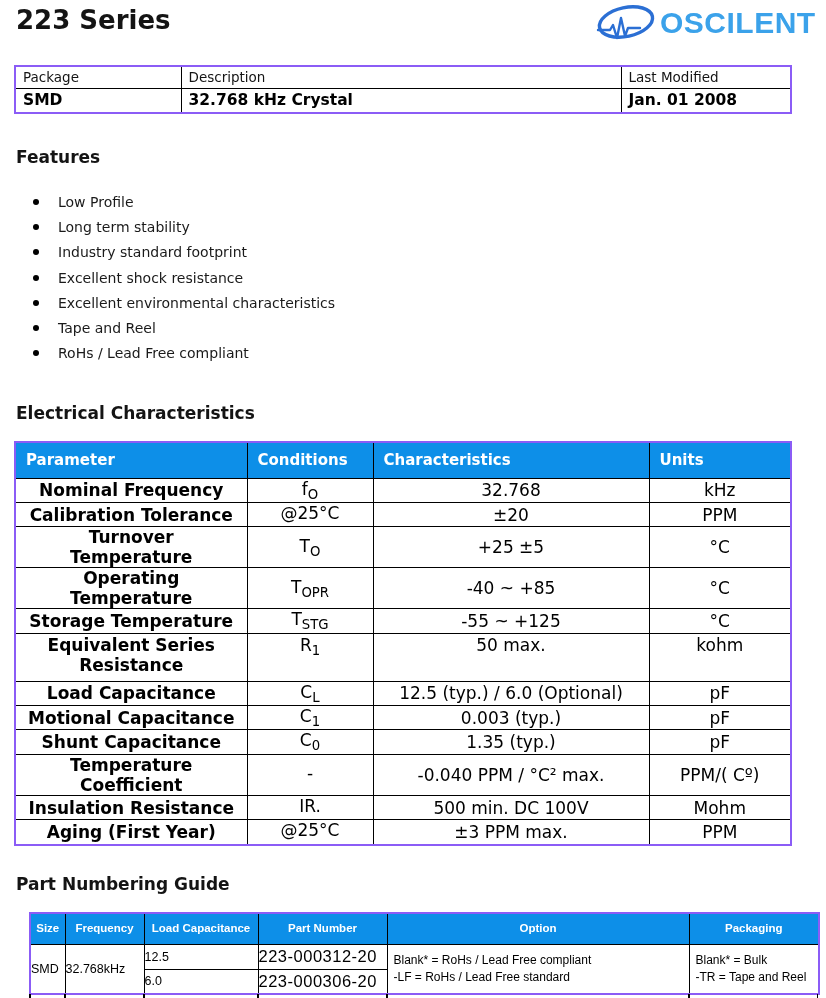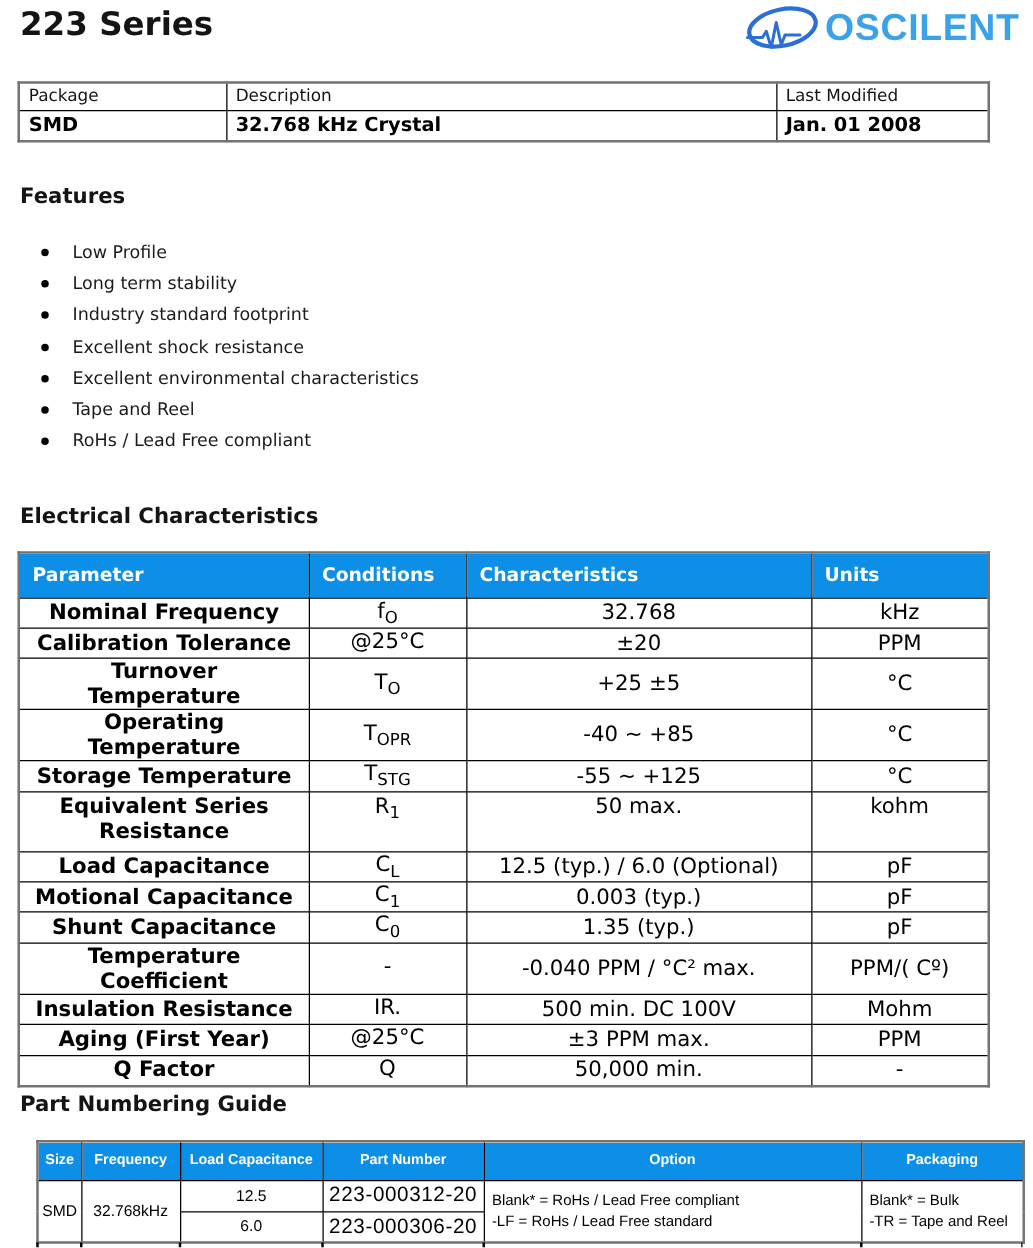--- a/index.html
+++ b/index.html
@@ -28,21 +28,21 @@
   .logo-text {
     font-family: "Liberation Sans", sans-serif;
     font-size: 30px; font-weight: bold;
     color: var(--logo-text, #3ba2ea);
     letter-spacing: 0.5px; line-height: 40px;
   }
 
   
   table { border-collapse: collapse; table-layout: fixed; }
   td, th { border: 1.5px solid #000; overflow: hidden; }
-  table.outer { border: 2px solid #737373; }
+  table.outer { border: 2px solid #8b5cf6; }
 
   
   .info-table { position: absolute; left: 14px; top: 65px; width: 776px; }
   .info-table th {
     height: 22px; font-size: 13.5px; font-weight: normal;
     text-align: left; padding-left: 7px; color: #141414;
   }
   .info-table td {
     height: 25px; font-size: 15.5px; font-weight: bold;
     text-align: left; padding-left: 7px; color: #000;
@@ -84,21 +84,21 @@
   
   .pn-table {
     position: absolute; left: 29px; top: 912px; width: 789px;
     font-family: "Liberation Sans", sans-serif;
   }
   .pn-table th {
     height: 31px; background: var(--blue, #0d8fe8); color: #ffffff;
     font-size: 11.5px; font-weight: bold; text-align: center; vertical-align: middle;
     line-height: 13px; padding: 0 2px;
   }
-  .pn-table td { font-size: 12.5px; text-align: center; vertical-align: middle; color: #000; }
+  .pn-table td { font-size: 12.5px; vertical-align: middle; color: #000; }
   .pn-table td.pn-cell { font-size: 16.5px; letter-spacing: 0.5px; margin-left: 22px; }
   .pn-table td.lines-cell { text-align: left; padding-left: 6px; font-size: 12px; }
   .pn-table td.lines-cell div { line-height: 17px; }
   .pn-row-1 td, .pn-row-2 td { height: 25px; }
 
   
   .pn-cont { position: absolute; left: 29px; top: 993.5px; width: 789px; height: 5px; }
   .pn-cont span { position: absolute; top: 0; width: 1.5px; height: 5px; background: #000; }
 </style>
 </head>
@@ -250,26 +250,20 @@
         <td class="param">Insulation Resistance</td>
         <td><span>IR.</span><sub></sub></td>
         <td>500 min. DC 100V</td>
         <td>Mohm</td>
       </tr>
       <tr>
         <td class="param">Aging (First Year)</td>
         <td><span>@25°C</span><sub></sub></td>
         <td>±3 PPM max.</td>
         <td>PPM</td>
-      </tr>
-      <tr>
-        <td class="param">Q Factor</td>
-        <td><span>Q</span><sub></sub></td>
-        <td>50,000 min.</td>
-        <td>-</td>
       </tr>
     </tbody>
   </table>
 
   <div class="section-heading h-partnum">Part Numbering Guide</div>
   <table class="pn-table outer">
     <colgroup>
       <col style="width:35px">
         <col style="width:79px">
         <col style="width:114px">

